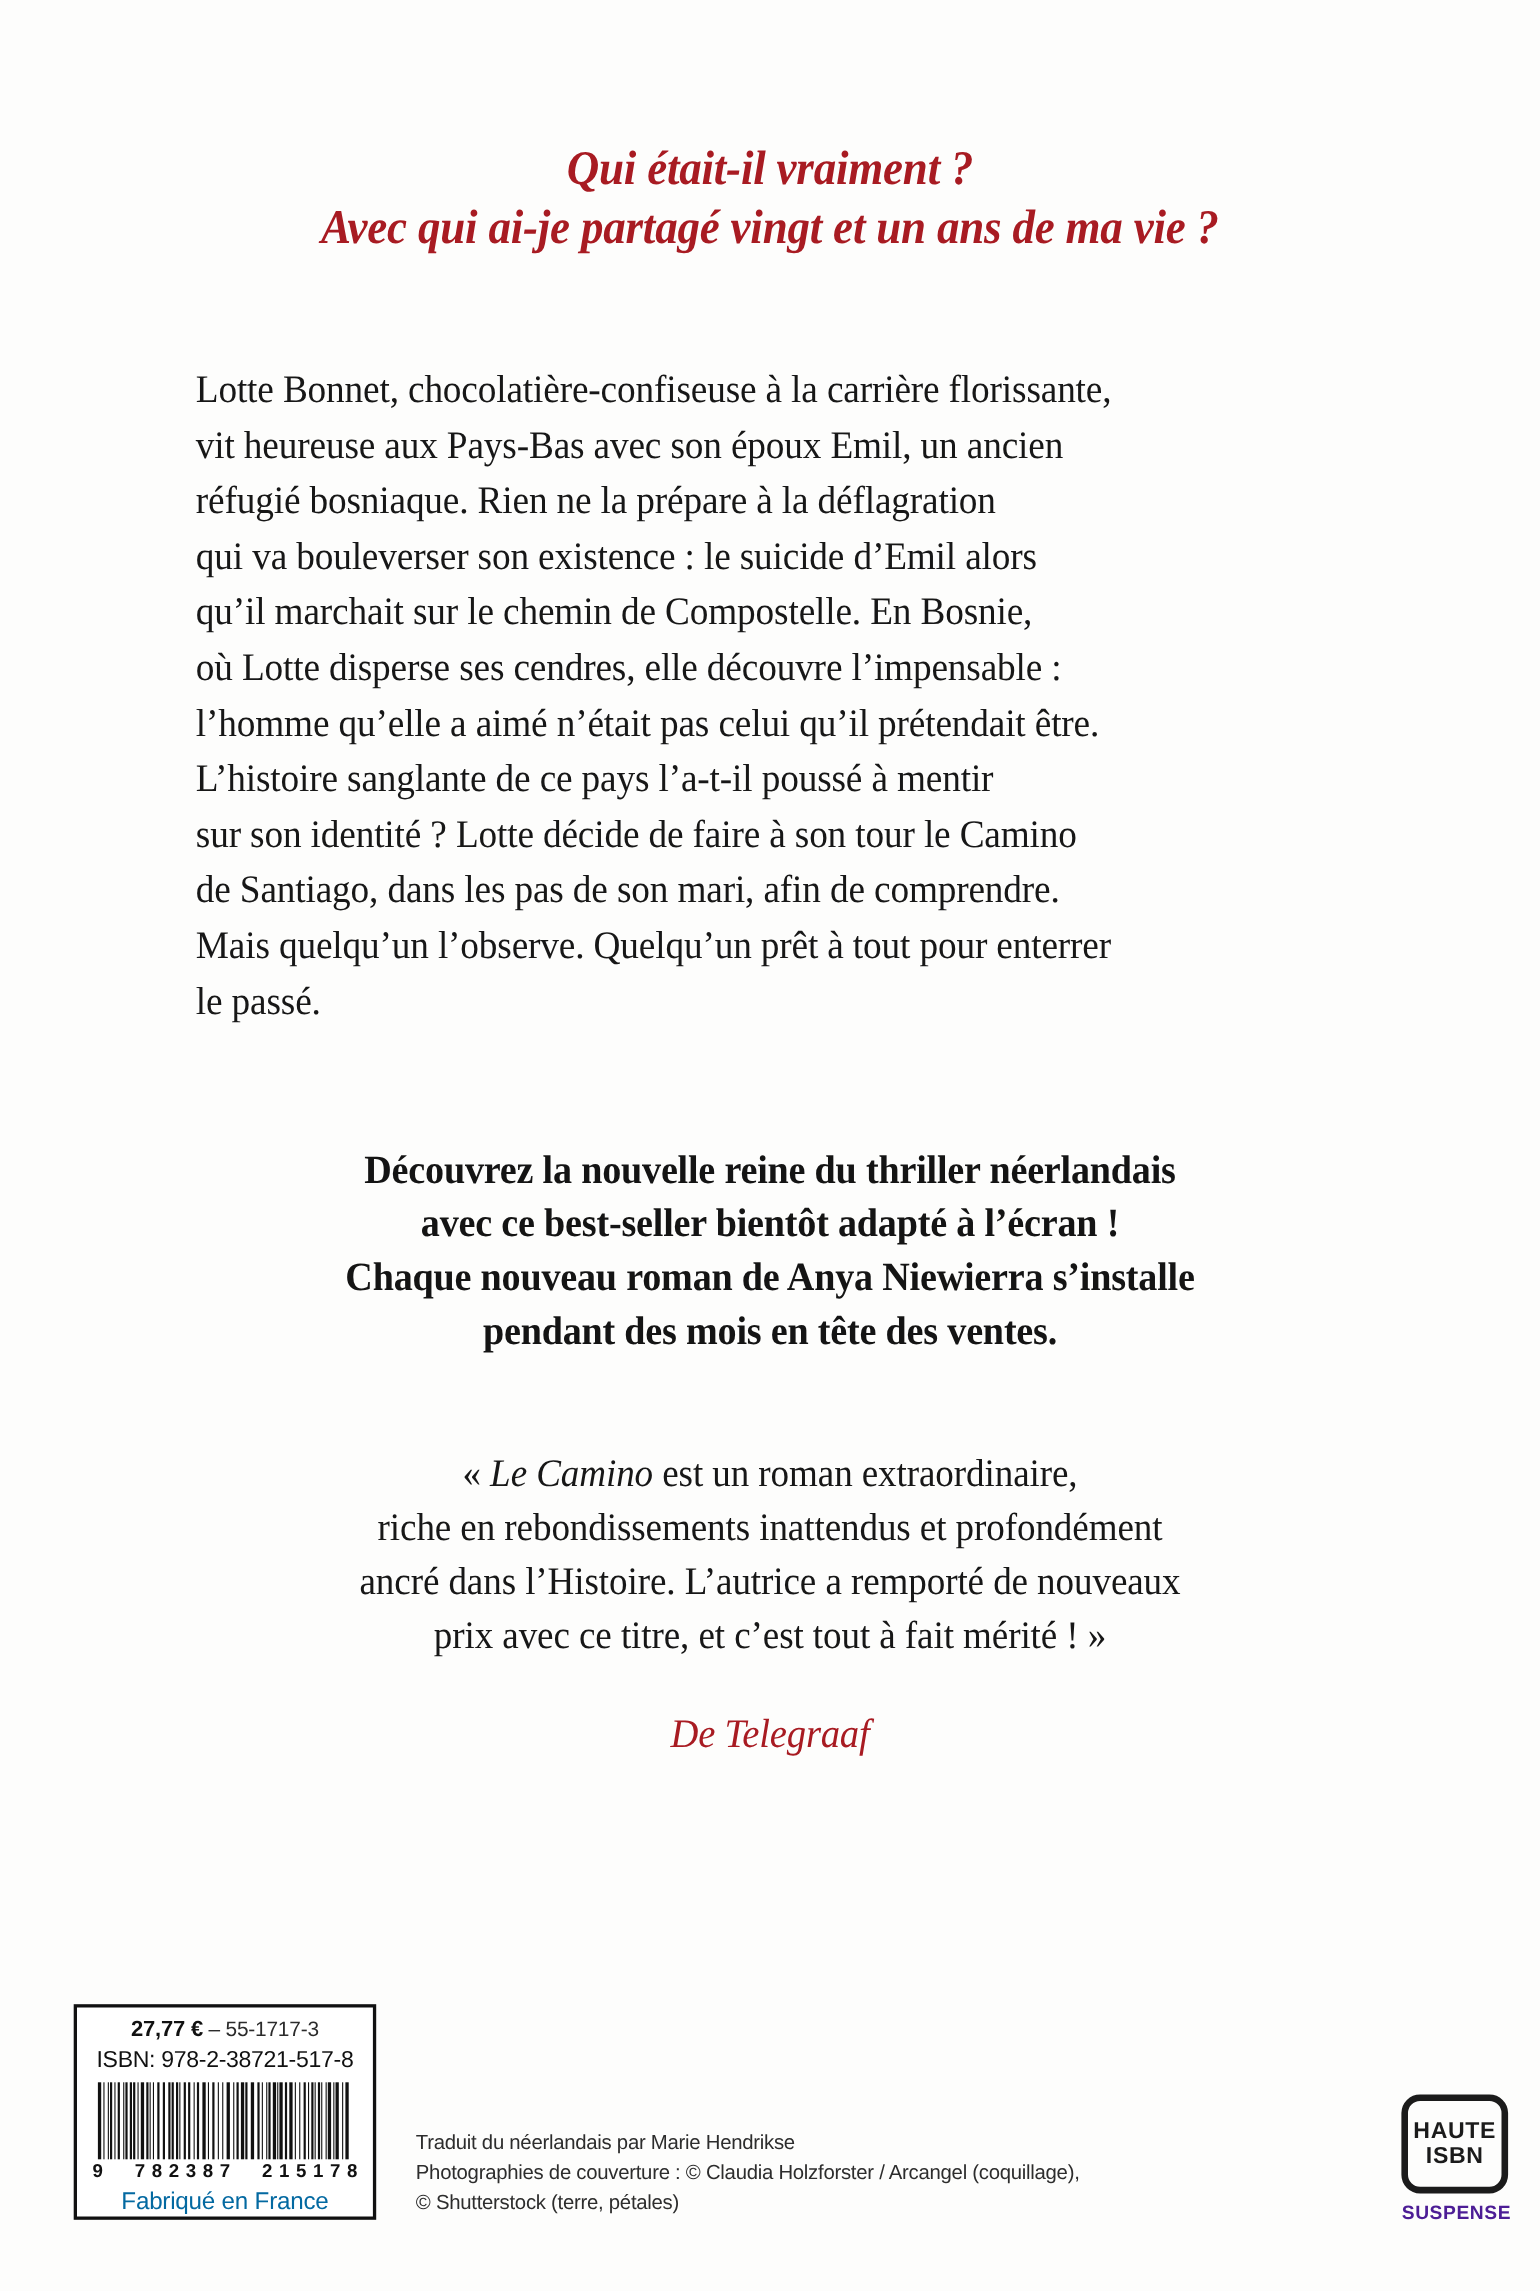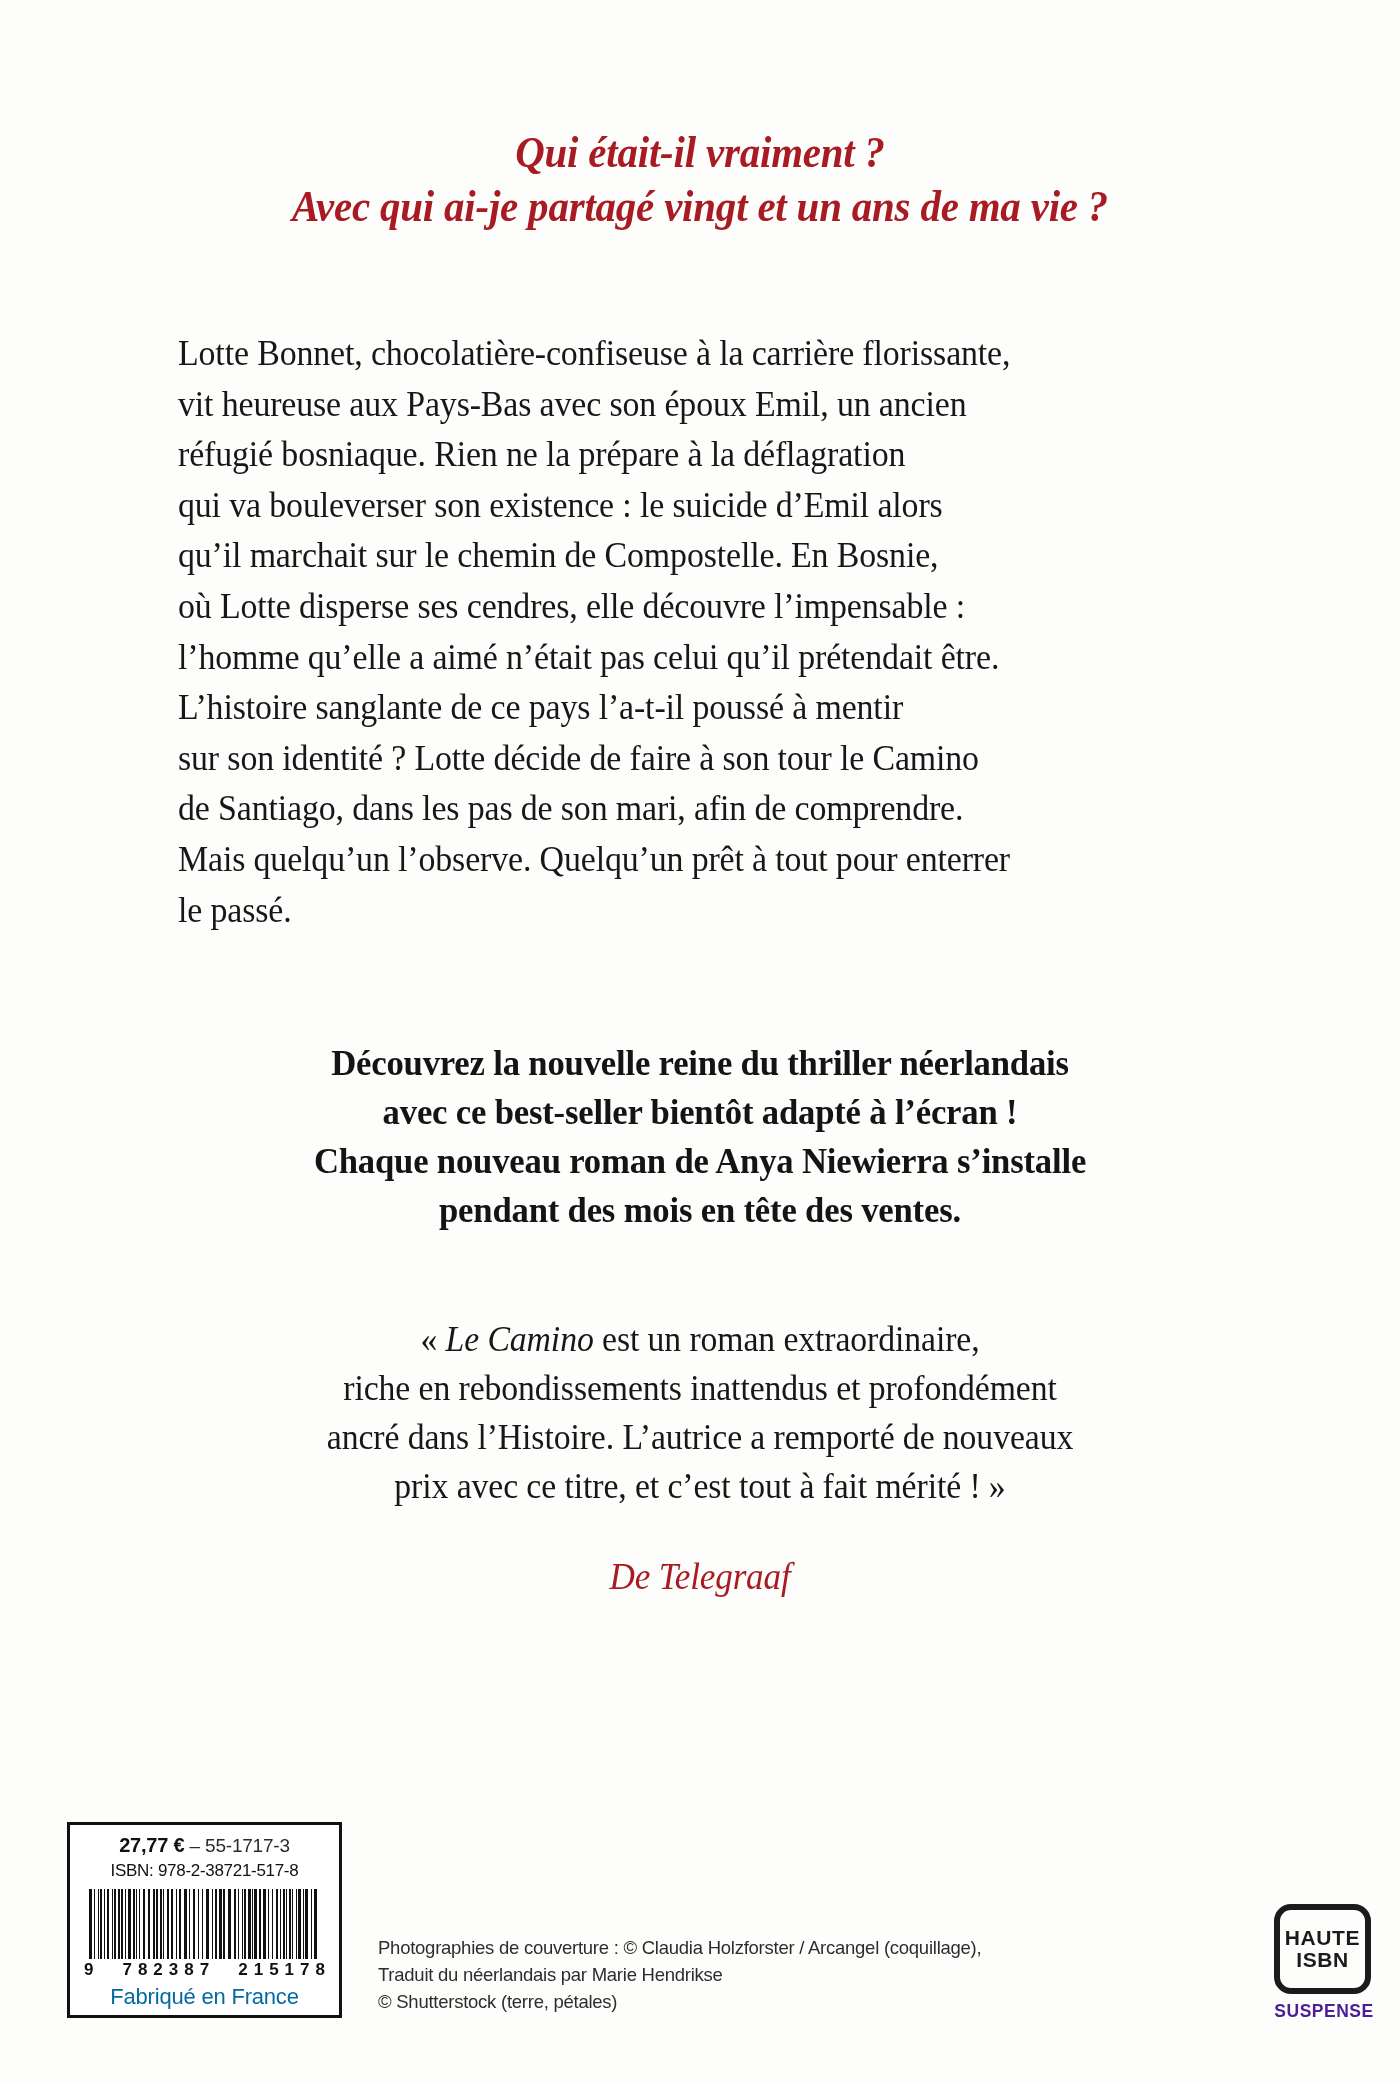--- a/index.html
+++ b/index.html
@@ -127,21 +127,21 @@
   }
   .price-row {
     font-size: 19px;
     white-space: nowrap;
     letter-spacing: -0.2px;
     color: #111;
   }
   .price-row .price { font-weight: 700; font-size: 20px; }
   .price-row .code { font-weight: 400; color: #2b2b2b; }
   .isbn-row {
-    font-size: 17px;
+    font-size: 21px;
     margin-top: 4px;
     letter-spacing: -0.3px;
     color: #111;
     white-space: nowrap;
   }
   .bars {
     margin-top: 8px;
     width: 231px;
     height: 70px;
     display: flex;
@@ -343,22 +343,22 @@
           <span>5</span>
           <span>1</span>
           <span>7</span>
           <span>8</span>
         </span>
       </div>
     <div class="made-in">Fabriqué en France</div>
   </div>
 
   <div class="credits">
+    <span class="c-line">Traduit du néerlandais par Marie Hendrikse</span>
     <span class="c-line">Photographies de couverture : © Claudia Holzforster / Arcangel (coquillage),</span>
-    <span class="c-line">Traduit du néerlandais par Marie Hendrikse</span>
     <span class="c-line">© Shutterstock (terre, pétales)</span>
   </div>
 
   <div class="logo">
     <div class="logo-mark">
       <span>HAUTE</span>
       <span>ISBN</span>
     </div>
     <div class="logo-sub">SUSPENSE</div>
   </div>

